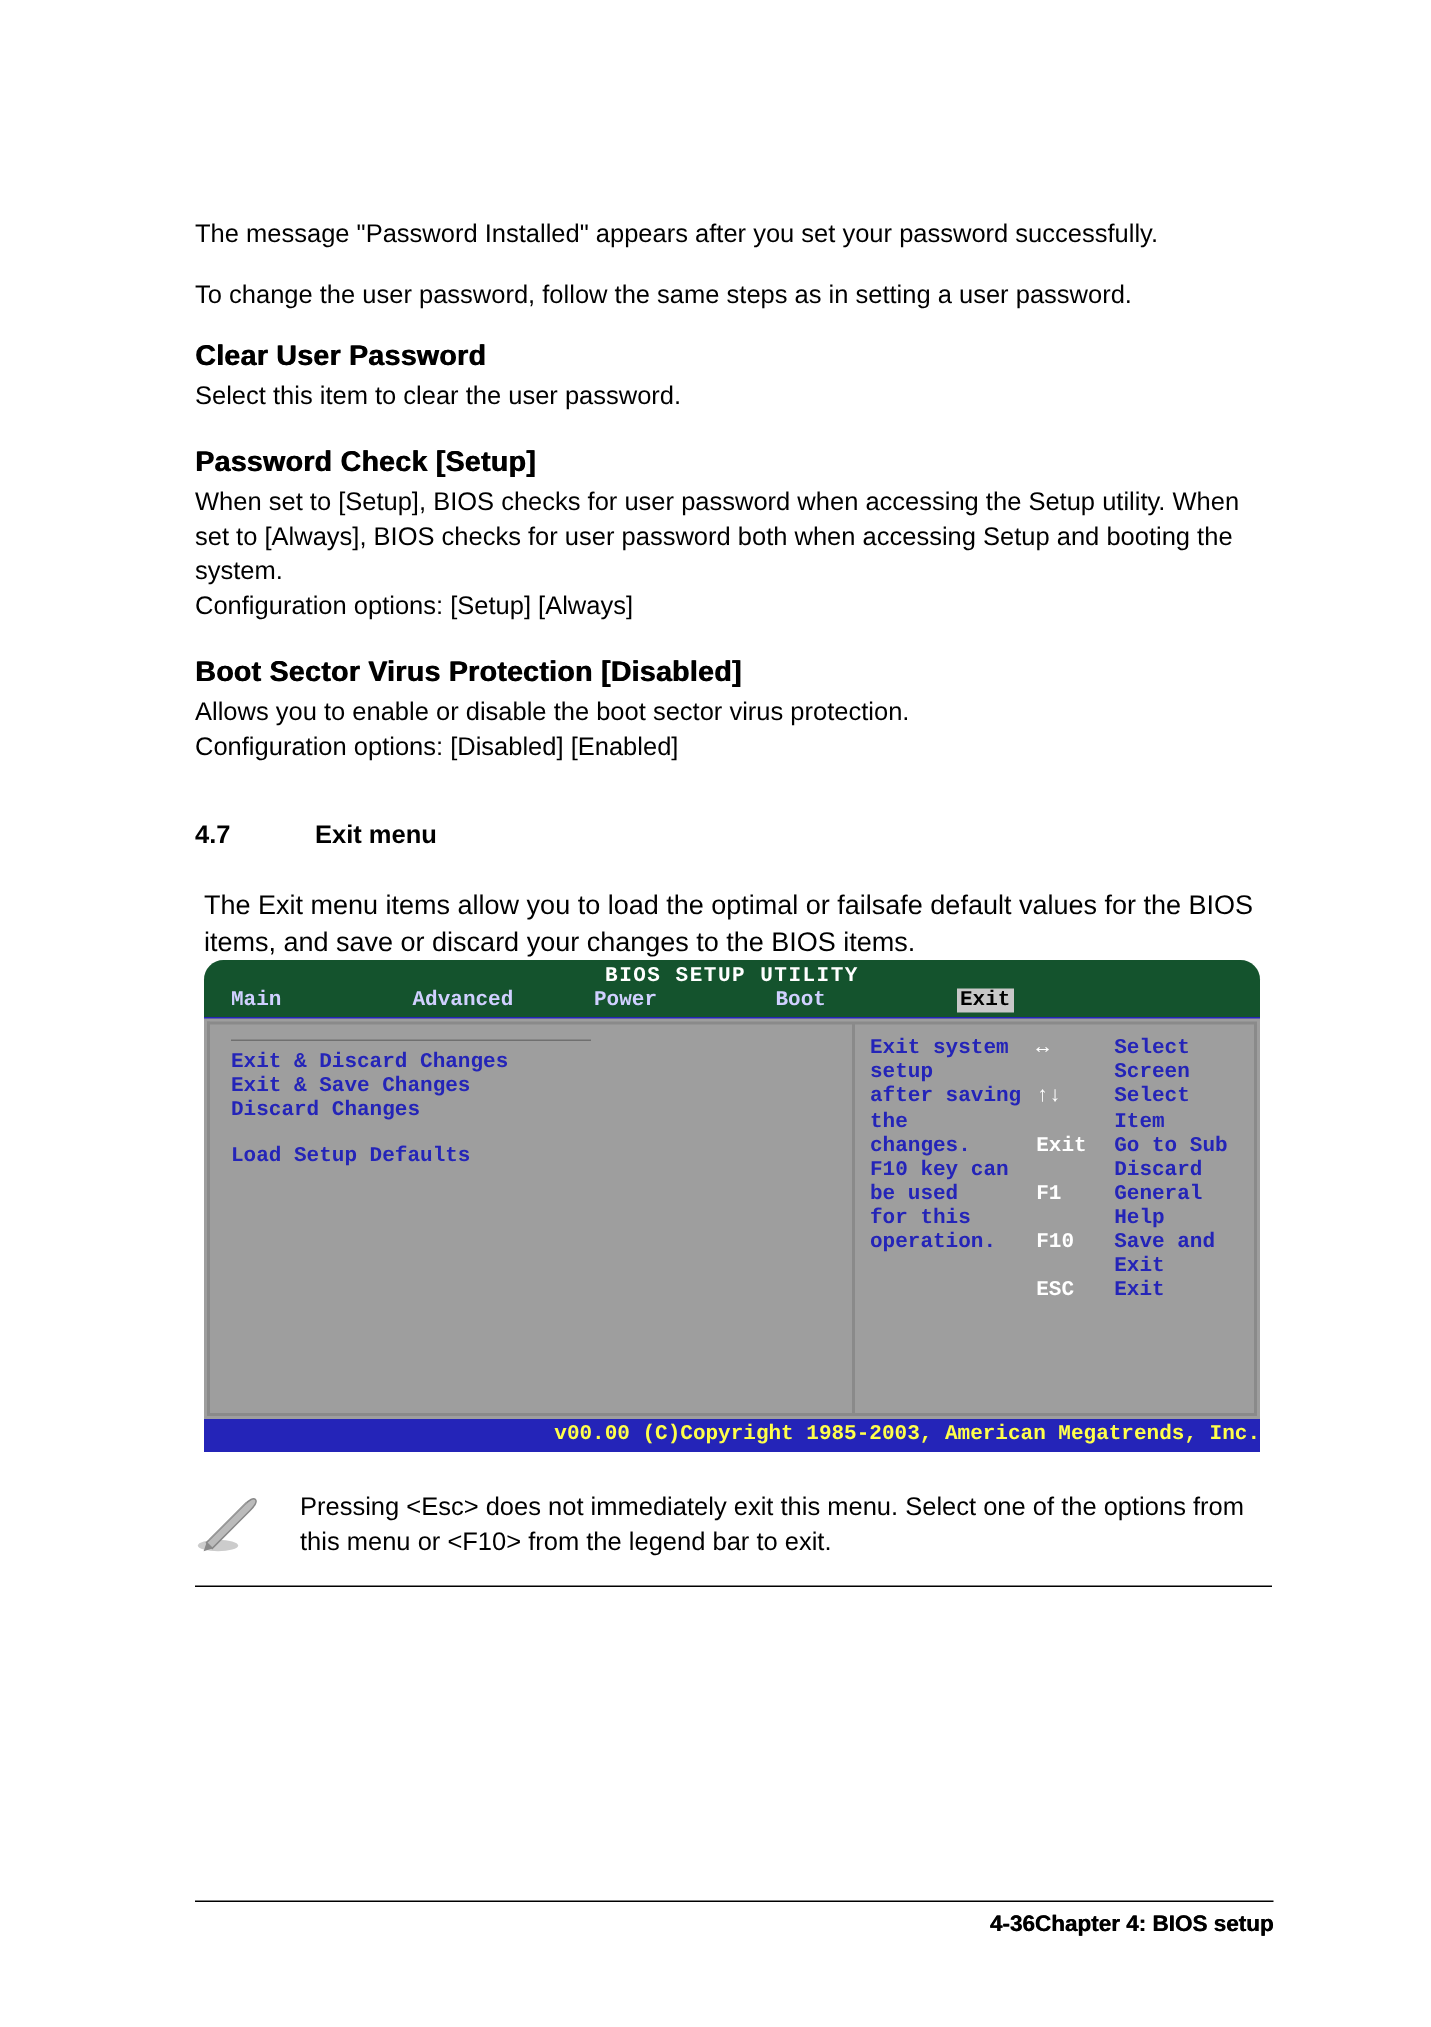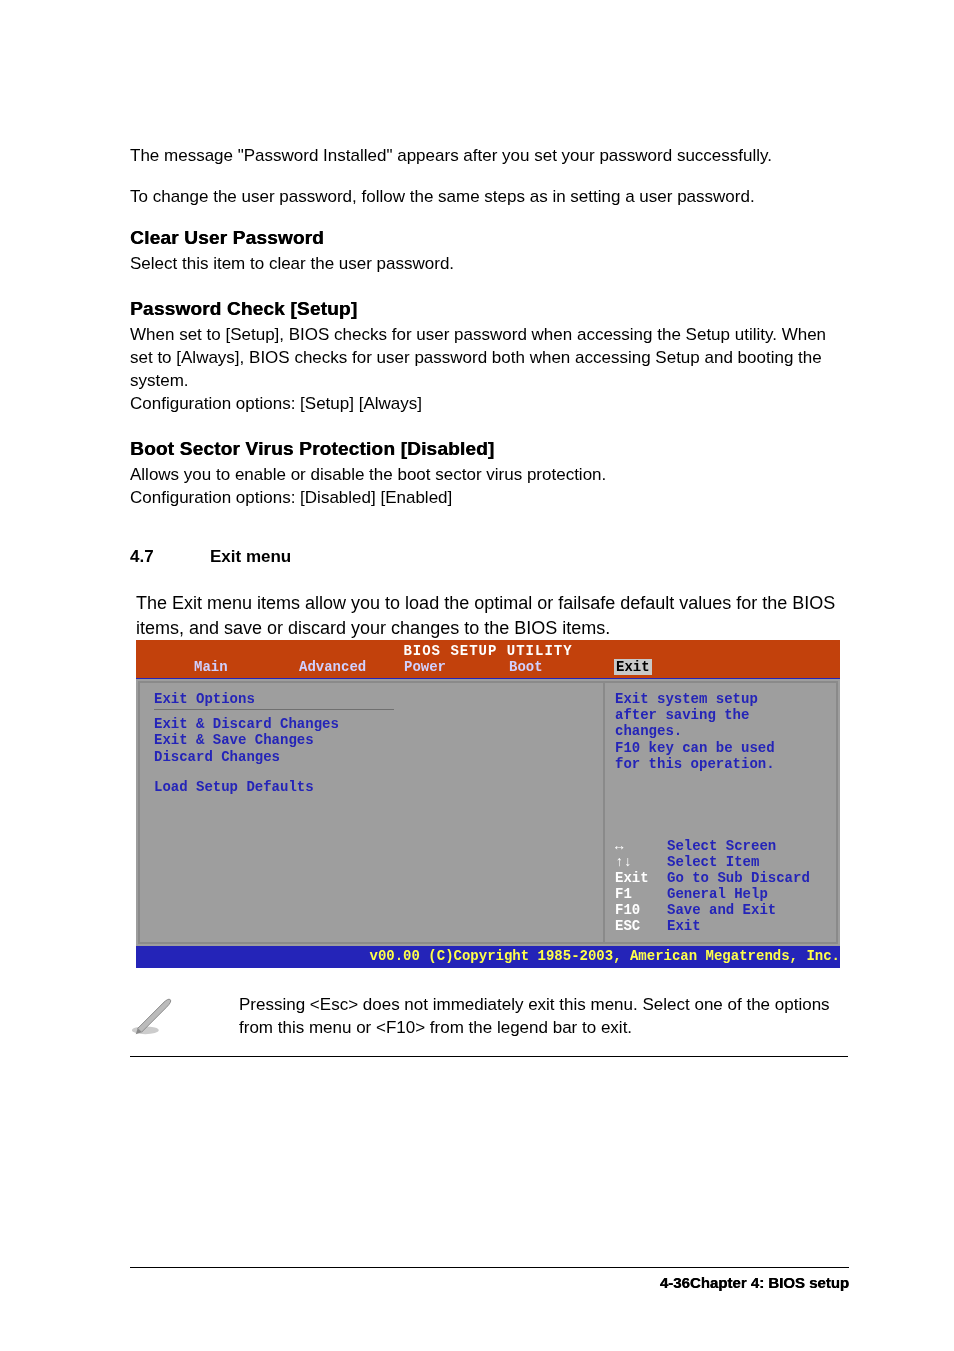--- a/index.html
+++ b/index.html
@@ -28,34 +28,34 @@
     margin-top: 38px;
     margin-bottom: 24px;
   }
   .h2 .num { display:inline-block; width: 80px; }
   .intro { line-height: 1.35; font-size: 18px; margin-left: 6px; }
 
   
   .bios {
     width: 704px;
     margin-left: 6px;
-    background: #c2410c;
+    background: #14532d;
     color: #fff;
     font-family: "Courier New", monospace;
     font-size: 14px;
     font-weight: bold;
     line-height: 1.15;
+    border-radius: 13px;
   }
   .bios-title { text-align: center; color: #fff; padding-top: 3px; letter-spacing: 1px; }
   .bios-tabs {
     display: flex;
     padding: 0 18px 3px 18px;
-    gap: 0;
+    gap: 16px;
     color: #d0d0ff;
-    margin-left: 40px;
   }
   .bios-tab { padding: 0 20px 0 0; width: 105px; }
   .bios-tab.sel span { background: #c8c8c8; color: #000; padding: 0 2px; }
   .bios-body {
     display: flex;
     background: #9e9e9e;
     color: #2424b8;
     border-top: 1px solid #2424b8;
     min-height: 268px;
   }
@@ -69,26 +69,26 @@
   .opt-header { color: #2424b8; margin-bottom: 2px; }
   .opt-rule {
     border: none;
     border-top: 1px solid #707070;
     margin: 2px 0 6px 0;
     width: 240px;
   }
   .opt-item { color: #2424b8; }
   .opt-gap { height: 14px; }
   .bios-right {
-    width: 235px;
+    width: 270px;
     padding: 8px 10px;
     border: 2px solid #8a8a8a;
     margin: 2px 2px 2px 0;
     display: flex;
-    flex-direction: column;
+    flex-direction: row;
     justify-content: space-between;
   }
   .help-top { color: #2424b8; }
   .nav-hints { color: #2424b8; }
   .nav-row { display: flex; }
   .nav-key { color: #fff; width: 52px; flex-shrink: 0; }
   .nav-lbl { color: #2424b8; }
   .bios-foot {
     background: #2424b8;
     color: #ffff4a;
@@ -99,21 +99,20 @@
 
   
   .note-wrap {
     display: flex;
     margin-top: 20px;
     margin-left: 0px;
     align-items: flex-start;
     border-bottom: 1px solid #000;
     padding-bottom: 14px;
     width: 718px;
-    gap: 39px;
   }
   .note-icon { width: 70px; flex-shrink: 0; padding-top: 4px; }
   .note-icon svg { width: 46px; height: 46px; }
   .note-text { font-size: 17px; line-height: 1.35; padding-top: 6px; }
 
   
   .page-foot {
     position: absolute;
     left: 130px;
     right: 105px;
@@ -158,21 +157,20 @@
   <div class="bios-title">BIOS SETUP UTILITY</div>
   <div class="bios-tabs">
     <div class="bios-tab"><span>Main</span></div>
     <div class="bios-tab"><span>Advanced</span></div>
     <div class="bios-tab"><span>Power</span></div>
     <div class="bios-tab"><span>Boot</span></div>
     <div class="bios-tab sel"><span>Exit</span></div>
   </div>
   <div class="bios-body">
     <div class="bios-left">
-      <div class="opt-header">Exit Options</div>
       <hr class="opt-rule">
       <div class="opt-item">Exit &amp; Discard Changes</div>
       <div class="opt-item">Exit &amp; Save Changes</div>
       <div class="opt-item">Discard Changes</div>
       <div class="opt-gap"></div>
       <div class="opt-item">Load Setup Defaults</div>
     </div>
     <div class="bios-right">
       <div class="help-top">
         <div>Exit system setup</div>

